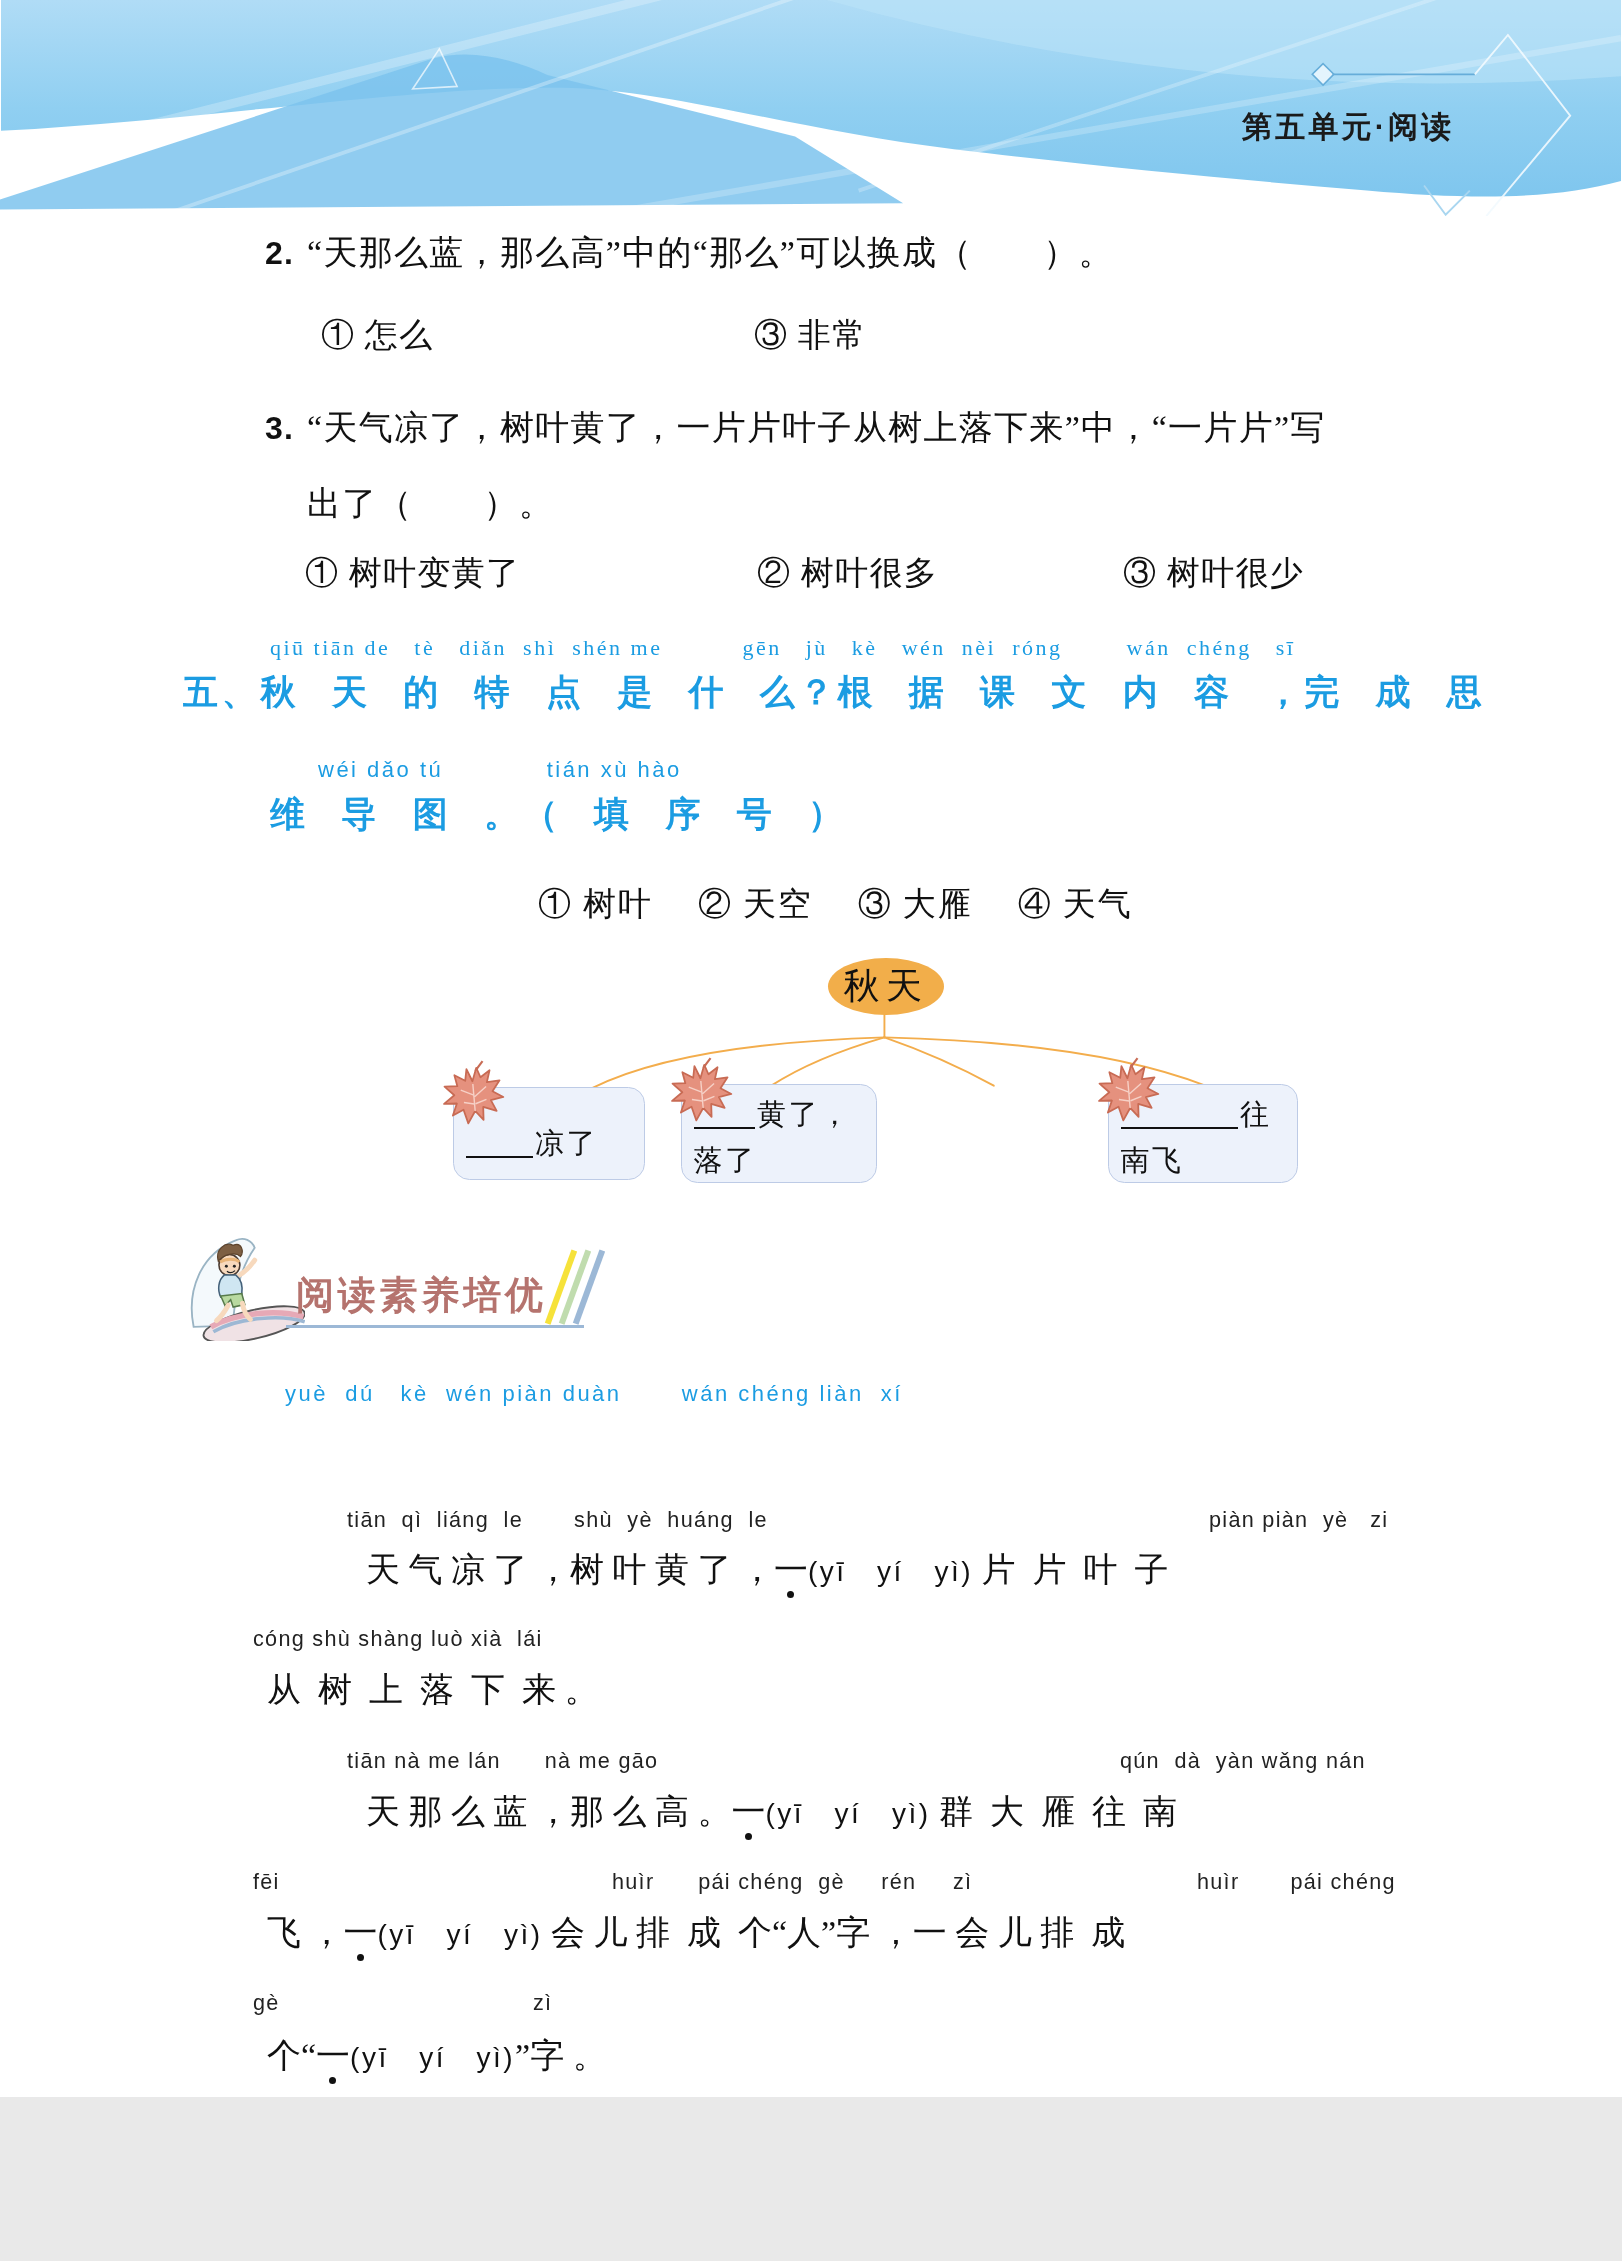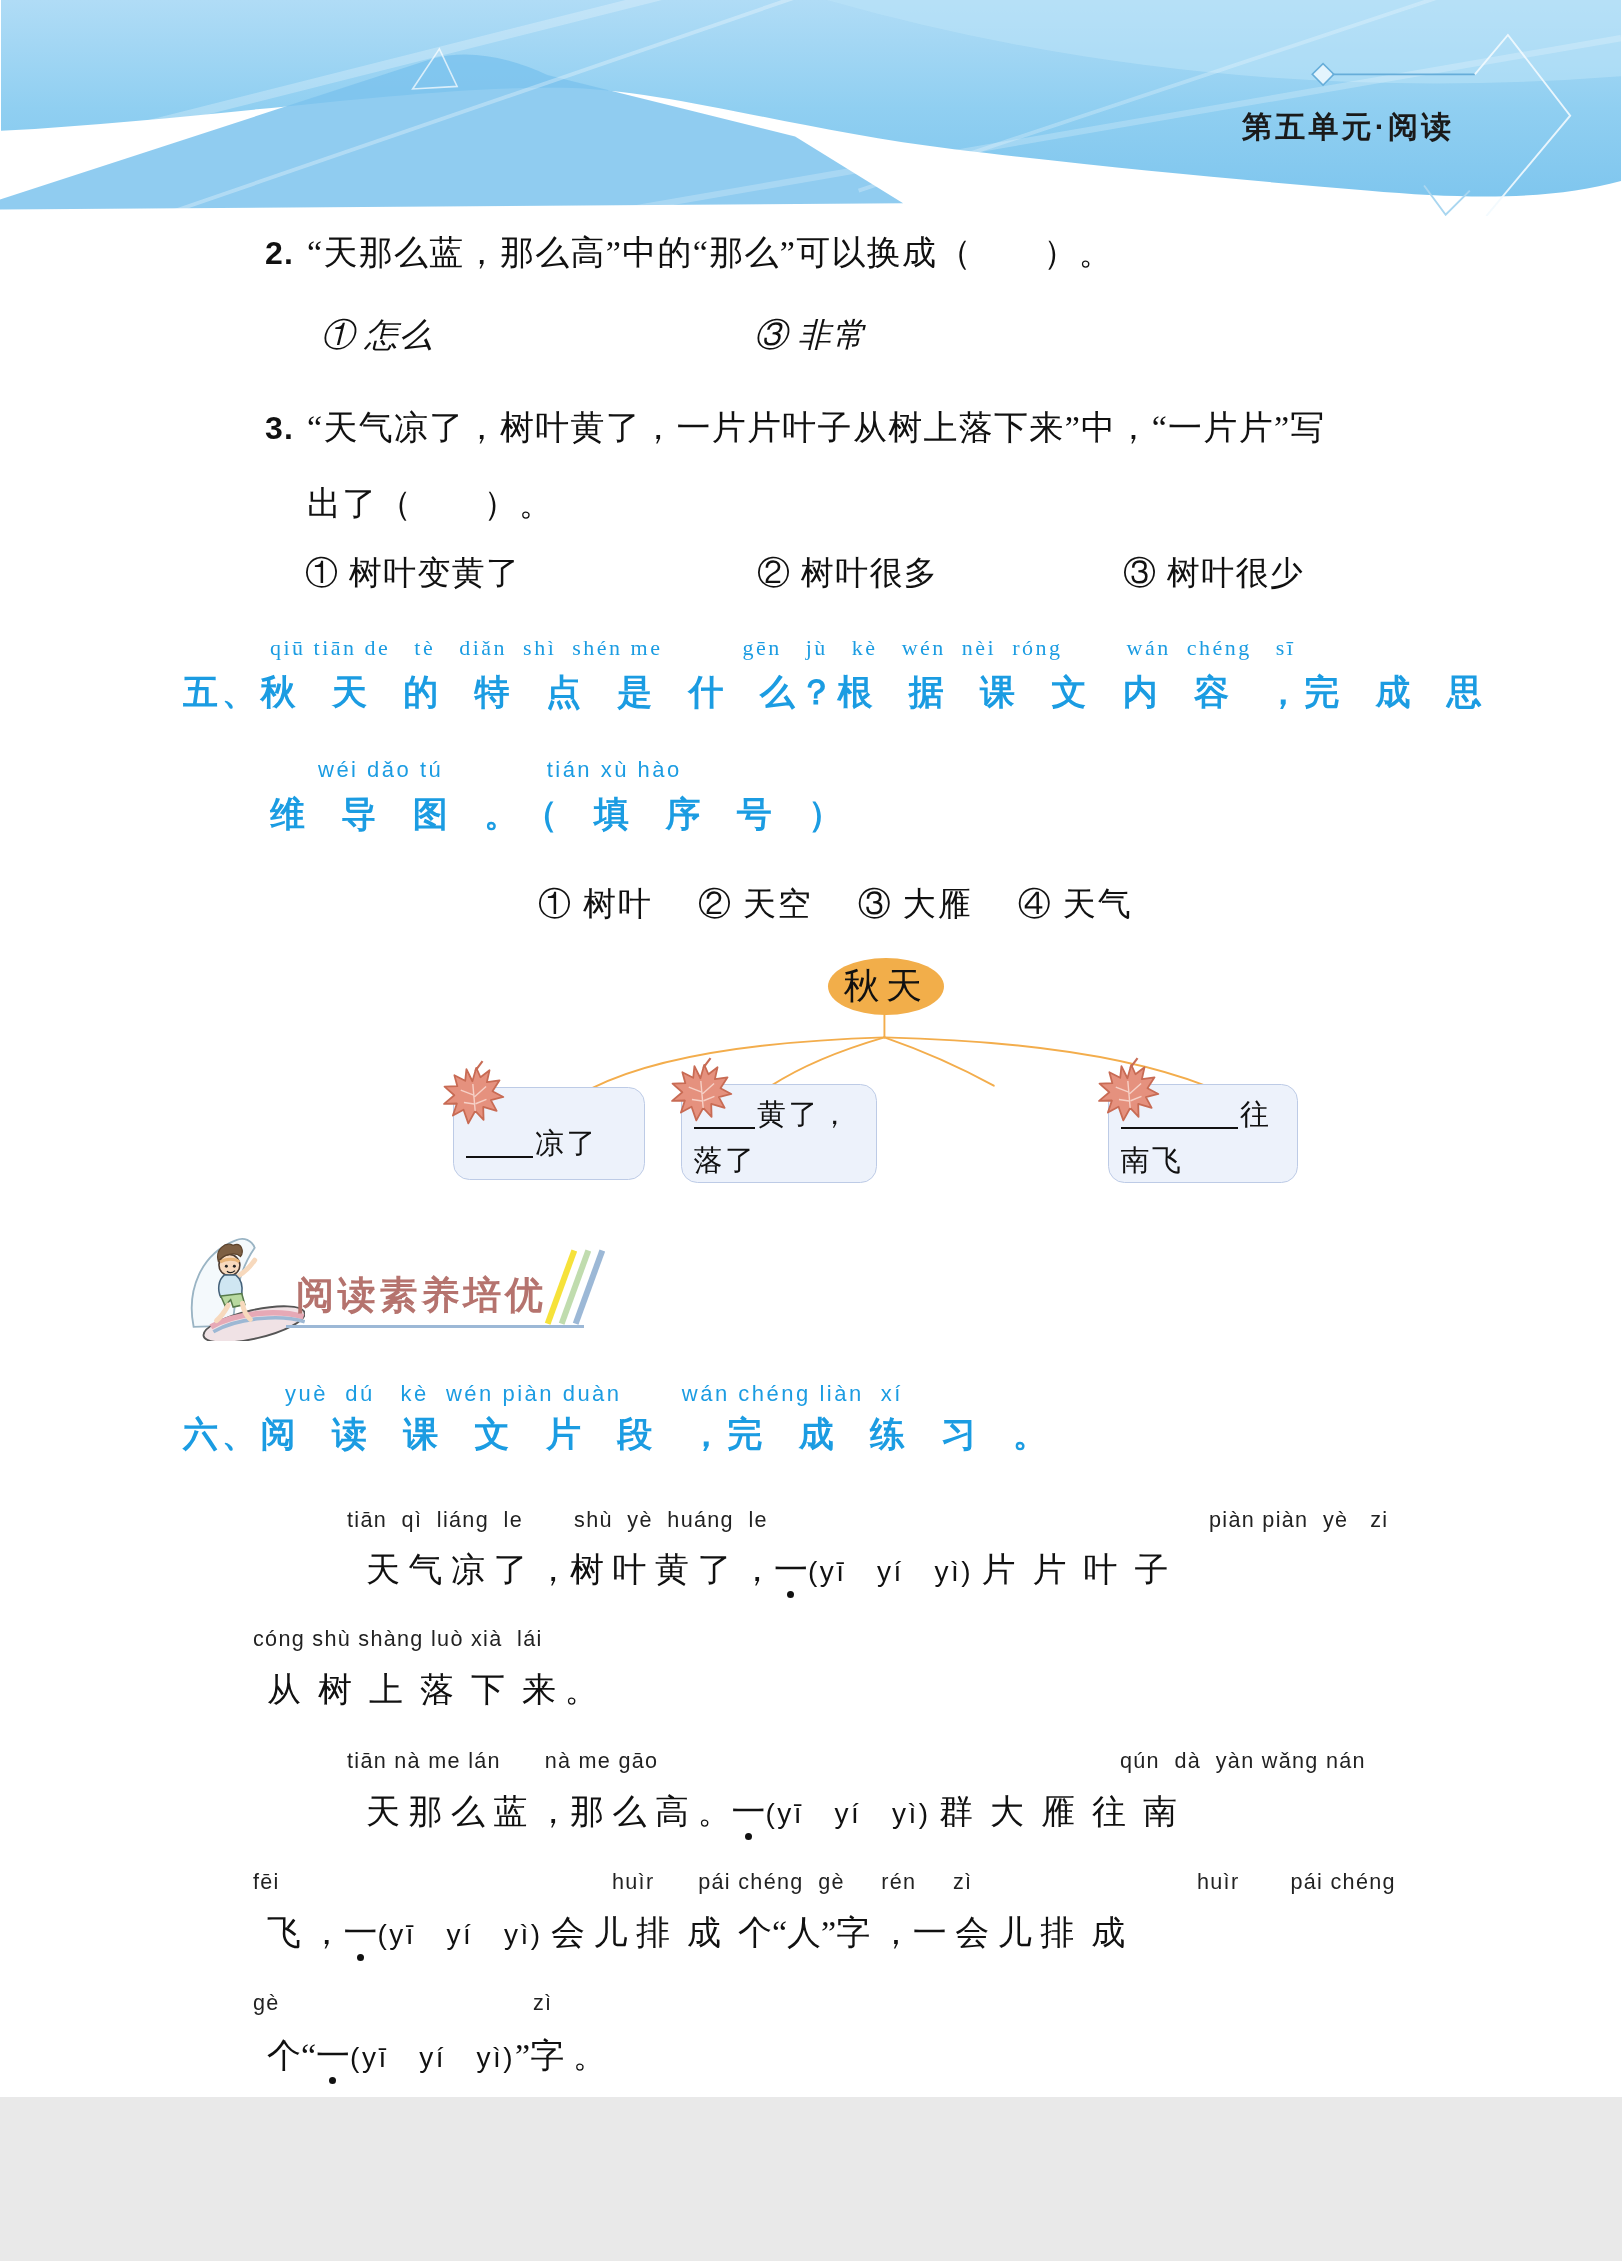--- a/index.html
+++ b/index.html
@@ -9,21 +9,21 @@
   .banner{position:absolute;left:0;top:0;width:1622px;height:216px;}
   .unit-title{position:absolute;left:1242px;top:107px;font-family:"Liberation Sans",sans-serif;
         font-weight:600;font-size:30px;letter-spacing:3.2px;color:#1a1a1a;}
   
   .qline{position:absolute;font-size:34px;letter-spacing:1.3px;white-space:pre;}
   .qnum{font-family:"Liberation Sans",sans-serif;font-weight:bold;font-size:32px;margin-right:12.7px;}
   .q2-line{left:265px;top:230px;}
   .q3-line1{left:265px;top:405px;}
   .q3-line2{left:307px;top:481px;}
   .optrow{position:absolute;display:flex;font-size:33px;letter-spacing:1.3px;}
-  .q2-opts{left:321px;top:313px;font-style:italic;}
+  .q2-opts{left:321px;top:313px;}
   .q2-opts span:nth-child(1){width:433px;} .q2-opts span:nth-child(2){width:358px;}
   .q3-opts{left:305px;top:551px;}
   .q3-opts span:nth-child(1){width:452px;} .q3-opts span:nth-child(2){width:366px;}
   
   .py-blue{position:absolute;font-family:"Liberation Sans",sans-serif;font-size:22px;
         letter-spacing:2.5px;color:#1b9ce2;white-space:pre;}
   .h-blue{position:absolute;font-family:"Liberation Sans",sans-serif;font-weight:bold;font-size:35px;
         letter-spacing:3.8px;word-spacing:19px;color:#1b9ce2;white-space:pre;}
   .s5-py1{left:270px;top:635px;font-family:Liberation Serif, serif;}
   .s5-h1{left:183px;top:669px;}
@@ -191,21 +191,20 @@
       <path d="M76 117 C70 128 64 136 57 142 M99 114 C101 126 105 134 112 140" stroke="#f7d9bd" stroke-width="8" fill="none" stroke-linecap="round"></path>
     </svg>
     <div class="badge-label">阅读素养培优</div>
     <div class="slash slash-y"></div>
     <div class="slash slash-g"></div>
     <div class="slash slash-b"></div>
     <div class="badge-underline"></div>
   </div>
 
   <div class="py-blue s6-py">yuè  dú   kè  wén piàn duàn       wán chéng liàn  xí</div>
-  <div class="h-blue s6-h">六、阅 读 课 文 片 段 ，完 成 练 习 。</div>
 
   <div id="passage">
       <div class="pline pline-0">
         <span class="pseg pl0-s0">tiān  qì  liáng  le       shù  yè  huáng  le</span>
         <span class="pseg pl0-s1">piàn piàn  yè   zi</span>
       </div>
       <div class="tline tline-0"><span>天 气 凉 了 ，树 叶 黄 了 ，</span><span class="dot-under">一</span><span class="paren">(yī　yí　yì)</span><span> 片  片  叶  子</span></div>
       <div class="pline pline-1">
         <span class="pseg pl1-s0">cóng shù shàng luò xià  lái</span>
       </div>

